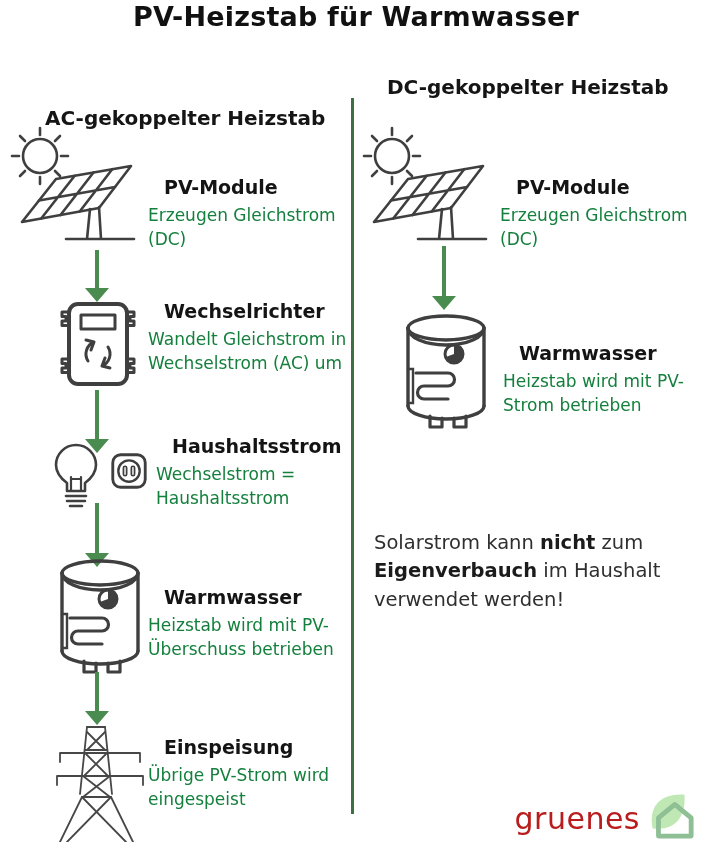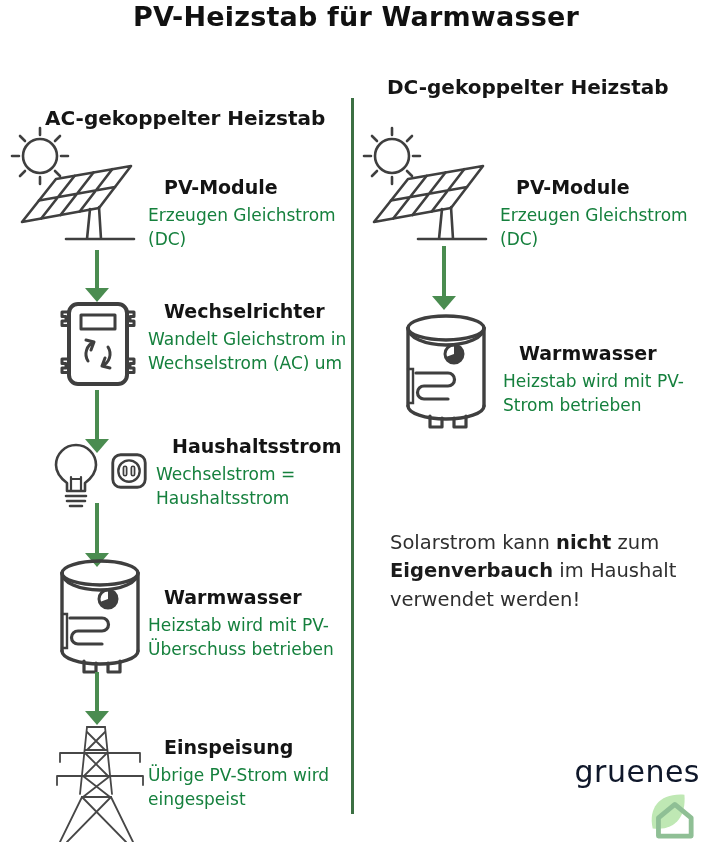--- a/index.html
+++ b/index.html
@@ -20,27 +20,27 @@
   .arrow .stem{position:absolute;left:10px;top:0;width:4px;background:#4a8c50;}
   .arrow .head{
     position:absolute;bottom:0;left:0;width:0;height:0;
     border-left:12px solid transparent;border-right:12px solid transparent;
     border-top:14px solid #4a8c50;
   }
   .step-text{position:absolute;}
   .step-text h3{margin:0 0 5px 16px;font-size:19px;font-weight:700;color:#141414;}
   .step-text .line{font-size:17px;line-height:24px;color:#15803d;}
   .note{
-    position:absolute;left:390px;top:509px;width:310px;
+    position:absolute;left:374px;top:509px;width:310px;
     font-size:19.5px;line-height:28.5px;color:#2f2f2f;
   }
   .note .b{font-weight:600;color:#1b1b1b;}
   .logo{
     position:absolute;right:2px;bottom:6px;display:flex;align-items:flex-end;
-    color:#0f172a;font-size:30px;font-weight:500;letter-spacing:.5px;flex-direction:column;
+    color:#b91c1c;font-size:30px;font-weight:500;letter-spacing:.5px;
   }
   .logo svg{margin:0 3px -3px 3px;}
 </style>
 </head>
 <body>
 
 <svg width="0" height="0" style="position:absolute" aria-hidden="true">
   <defs>
     <symbol id="icn-sun-panel" viewBox="0 0 140 140">
       <g fill="none" stroke="#3f3f3f" stroke-width="2.6" stroke-linecap="round">

